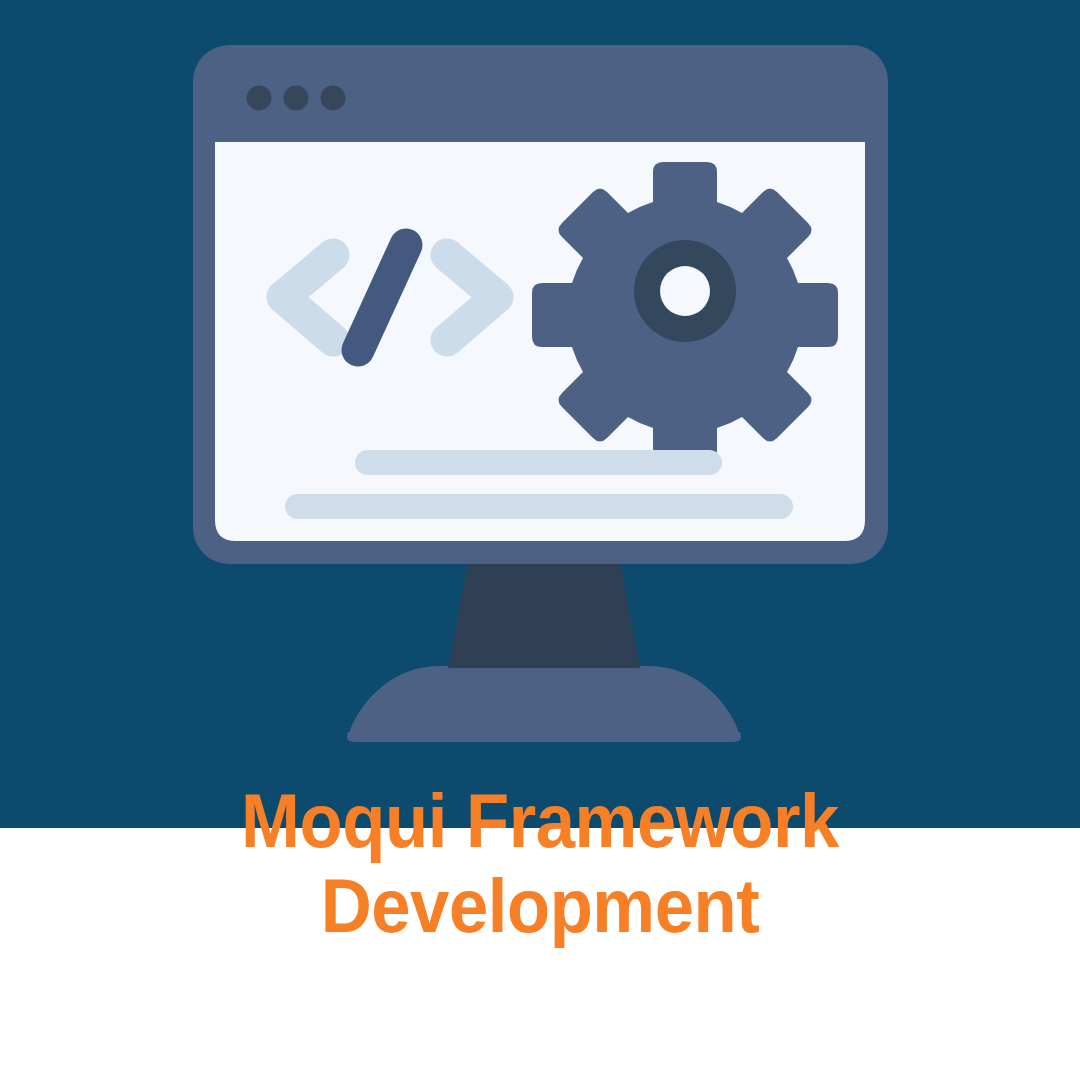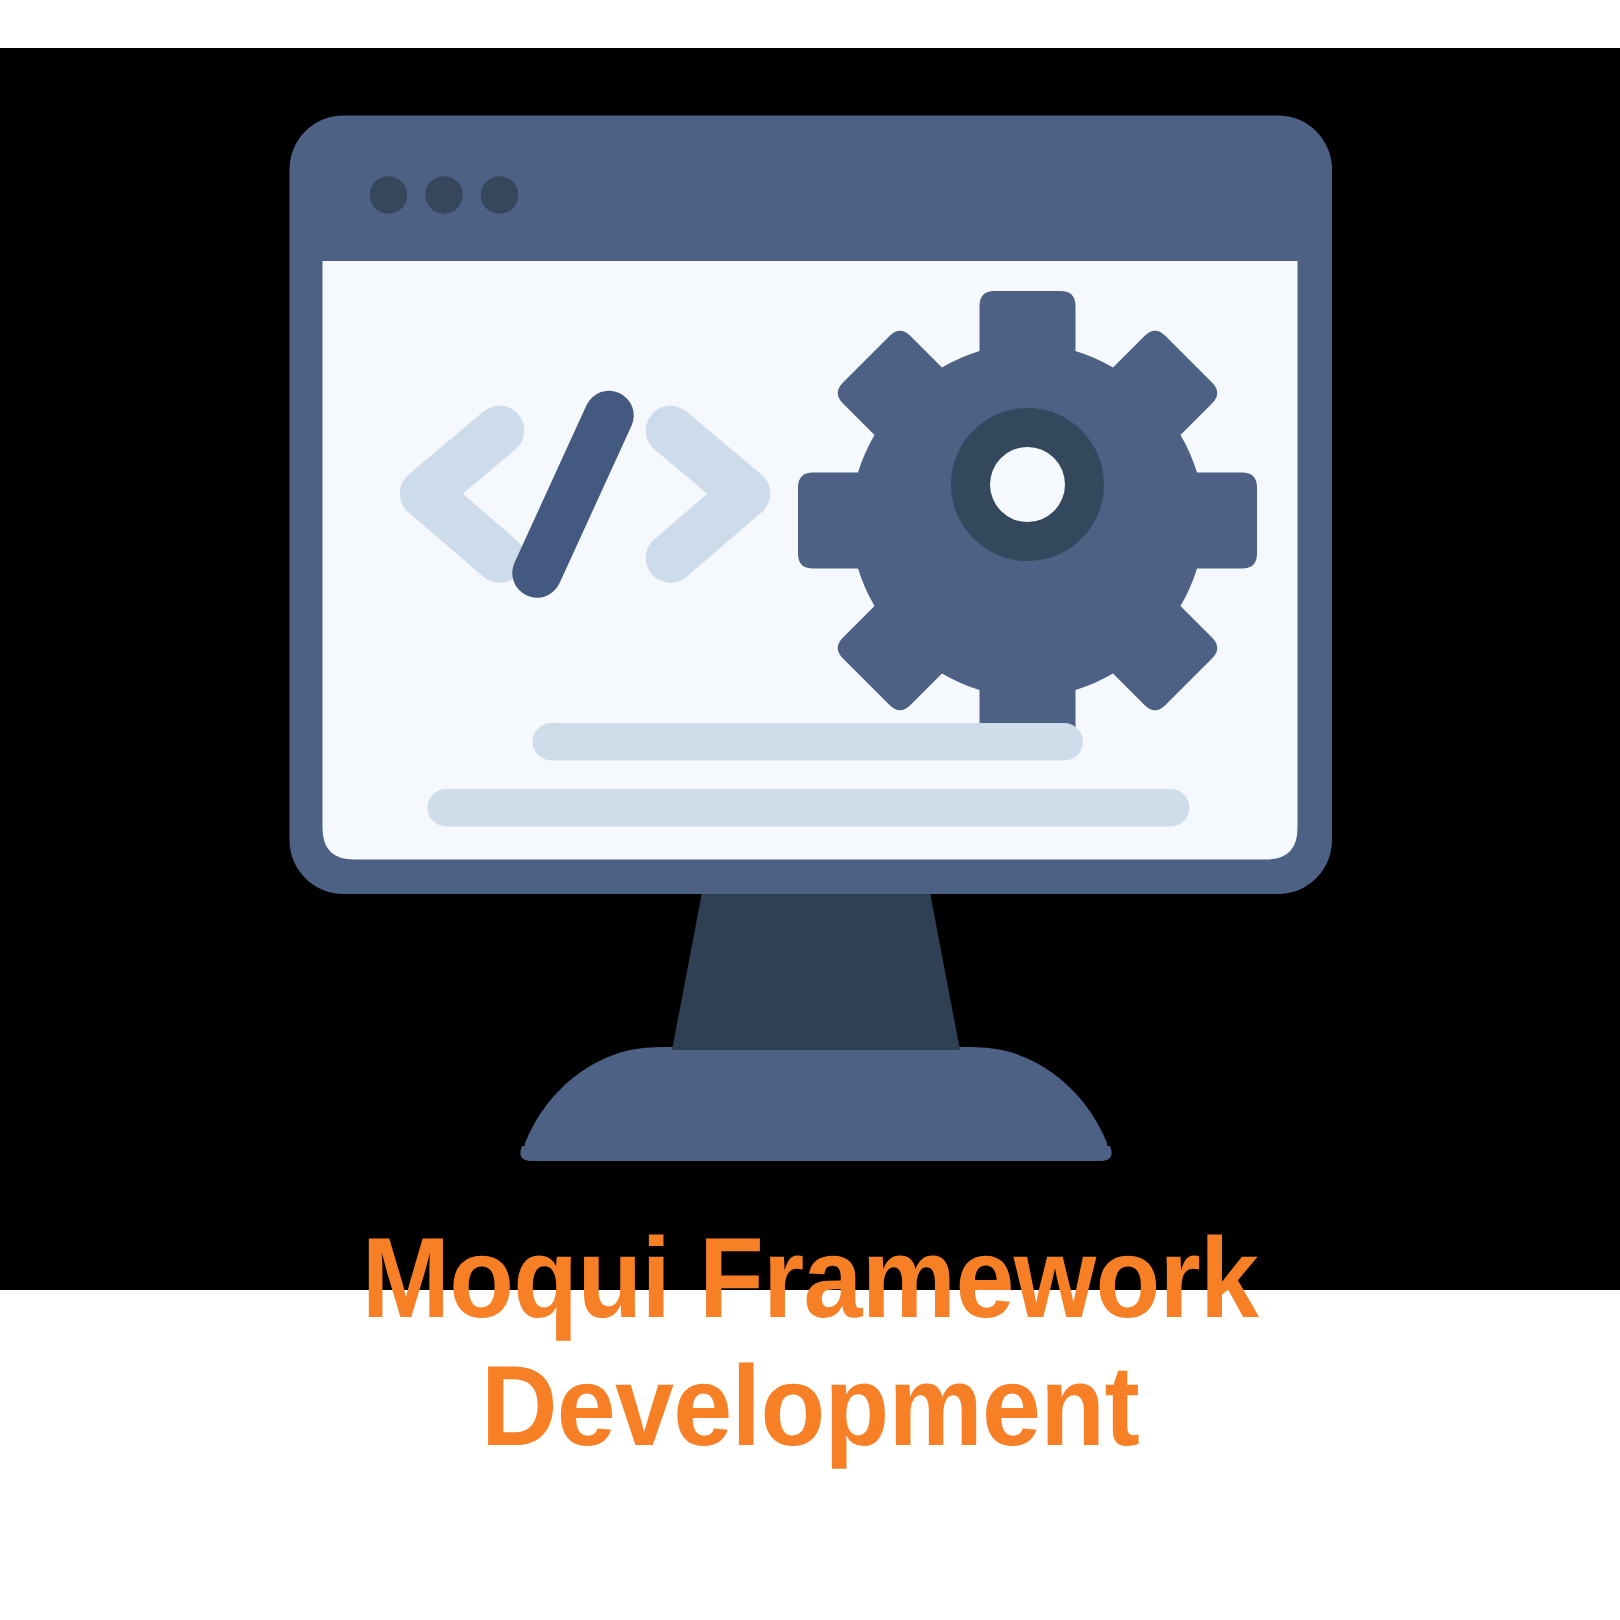--- a/index.html
+++ b/index.html
@@ -12,23 +12,22 @@
     width: 1080px;
     height: 1080px;
     overflow: hidden;
     font-family: "Liberation Sans", sans-serif;
   }
 
   #card {
     position: relative;
     width: 1080px;
     height: 828px;
-    background: #000000;
+    background: #0c4a6e;
     display: block;
-    margin-top: 32px;
   }
 
   #illustration {
     position: absolute;
     left: 0;
     top: 0;
     width: 1080px;
     height: 770px;
   }
 

